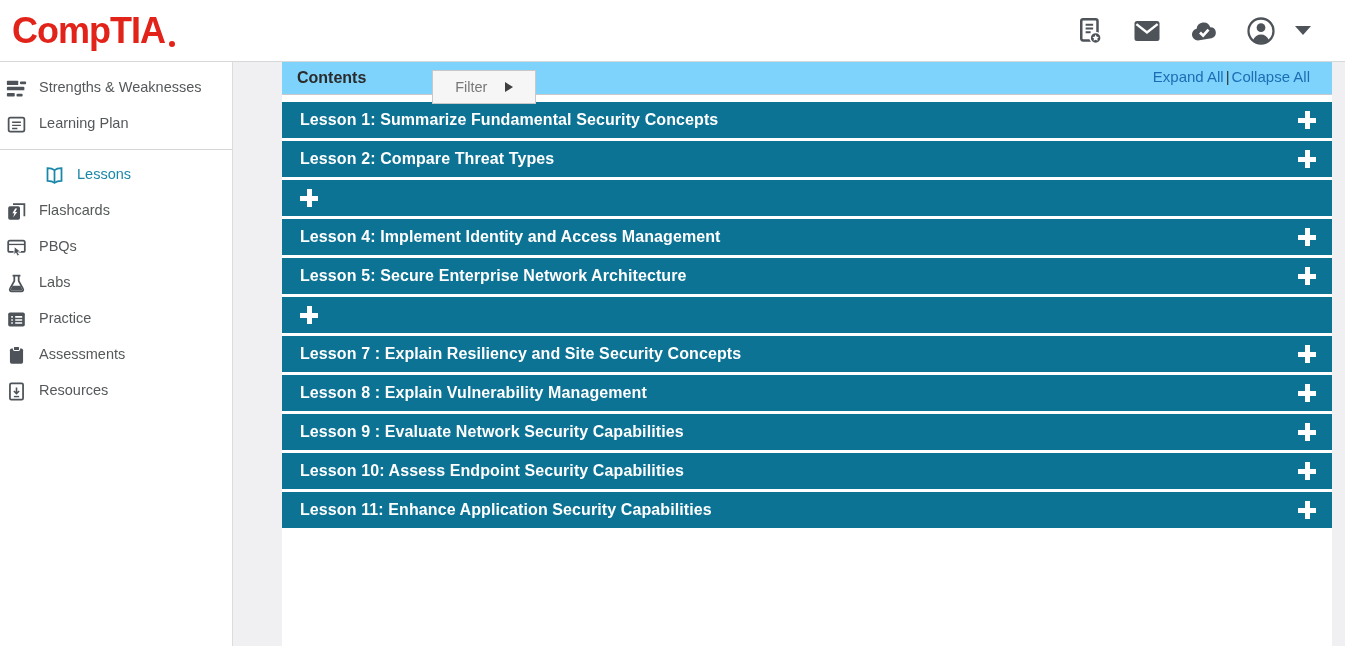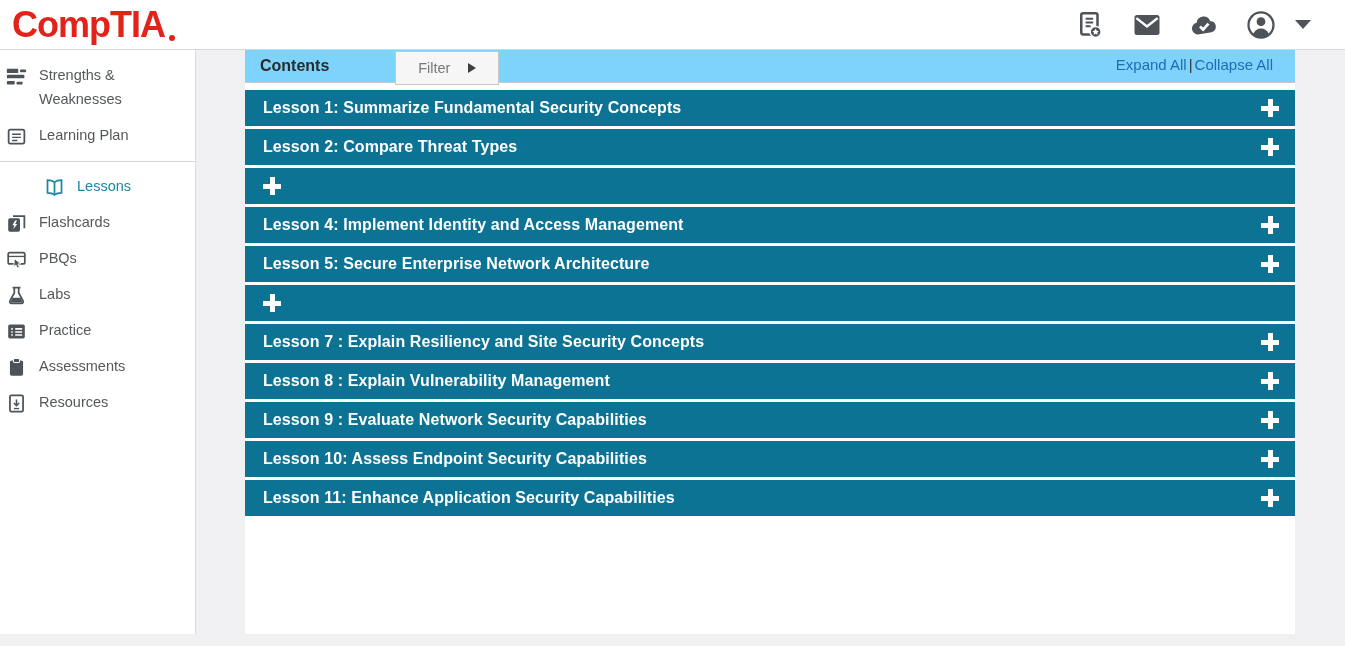--- a/index.html
+++ b/index.html
@@ -12,38 +12,38 @@
   }
   *{box-sizing:border-box;margin:0;padding:0;}
   html,body{width:1345px;height:646px;overflow:hidden;}
   body{
     font-family:"Liberation Sans","DejaVu Sans",sans-serif;
     background:#f0f0f3;
     position:relative;
   }
   
   .header{
-    height:50px;background:#fff;border-bottom:1px solid #d8d8d8;
+    height:62px;background:#fff;border-bottom:1px solid #d8d8d8;
     display:flex;align-items:center;justify-content:space-between;
     padding:0 34px 0 12px;
   }
   .logo{
     color:var(--brand-red);font-size:36px;font-weight:700;
     letter-spacing:-1px;position:relative;line-height:1;padding-right:10px;
     cursor:pointer;
   }
   .logo .reg{position:absolute;right:0;bottom:2px;width:6px;height:6px;border-radius:50%;background:var(--brand-red);}
   .hicons{display:flex;align-items:center;gap:27px;}
   .hicon{width:30px;height:30px;color:var(--icon-gray);cursor:pointer;display:flex;align-items:center;justify-content:center;}
   .hicon svg{width:100%;height:100%;}
   .caret-down{width:0;height:0;border-left:8px solid transparent;border-right:8px solid transparent;border-top:9px solid var(--icon-gray);margin-left:-8px;cursor:pointer;}
   
   .layout{display:flex;height:584px;}
   .sidebar{
-    width:196px;background:#fff;border-right:1px solid #dcdcdc;
+    width:233px;background:#fff;border-right:1px solid #dcdcdc;
     padding-top:8px;flex:none;
   }
   .side-item{
     display:flex;align-items:flex-start;gap:12px;
     padding:7px 8px 7px 6px;color:var(--side-text);
     font-size:14.5px;cursor:pointer;
   }
   .side-item .sicon{width:21px;height:21px;flex:none;color:var(--icon-gray);margin-top:1px;}
   .side-item .sicon svg{width:100%;height:100%;}
   .side-item .slabel{line-height:21px;padding-top:0;}
@@ -57,21 +57,21 @@
   .panel{width:1050px;background:#fff;min-height:584px;}
   .toolbar{
     height:33px;display:flex;align-items:center;
     border-bottom:1px solid #c9c9c9;position:relative;background:#7dd3fc;
   }
   .contents-title{font-size:16px;font-weight:700;color:#2b2b2b;margin-left:15px;}
   .filter-btn{
     margin-left:66px;width:104px;height:34px;margin-top:2px;
     background:#f6f6f6;border:1px solid #c8c8c8;
     display:flex;align-items:center;justify-content:center;gap:18px;
-    font-size:14.5px;color:#787878;cursor:pointer;position:relative;top:1px;
+    font-size:14.5px;color:#787878;cursor:pointer;position:relative;top:8px;
     font-family:inherit;
   }
   .caret-right{width:0;height:0;border-top:5.5px solid transparent;border-bottom:5.5px solid transparent;border-left:8px solid #3f3f3f;}
   .expand-links{
     position:absolute;right:22px;top:6px;font-size:15px;display:flex;align-items:center;
   }
   .expand-links a{color:var(--link-blue);text-decoration:none;cursor:pointer;}
   .expand-links .sep{color:#333;margin:0 2px;}
   
   .accordion{margin-top:7px;}

